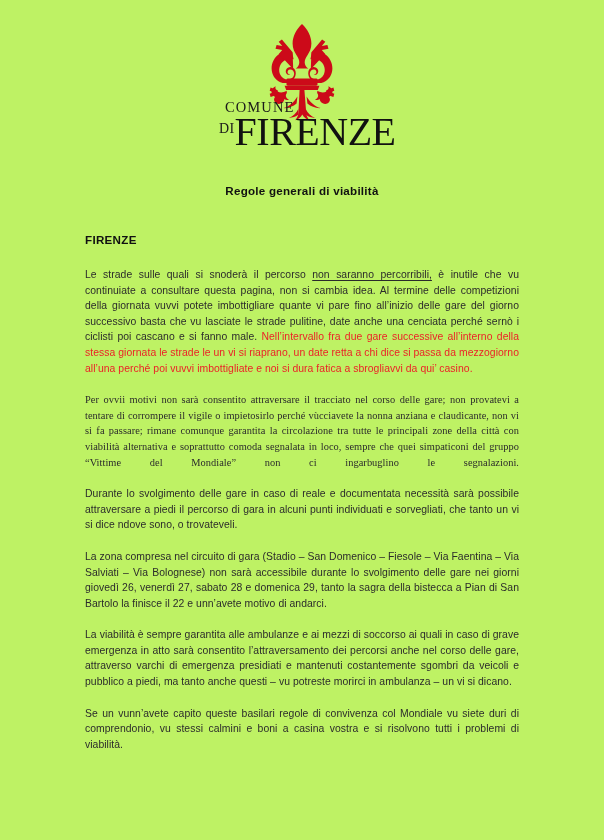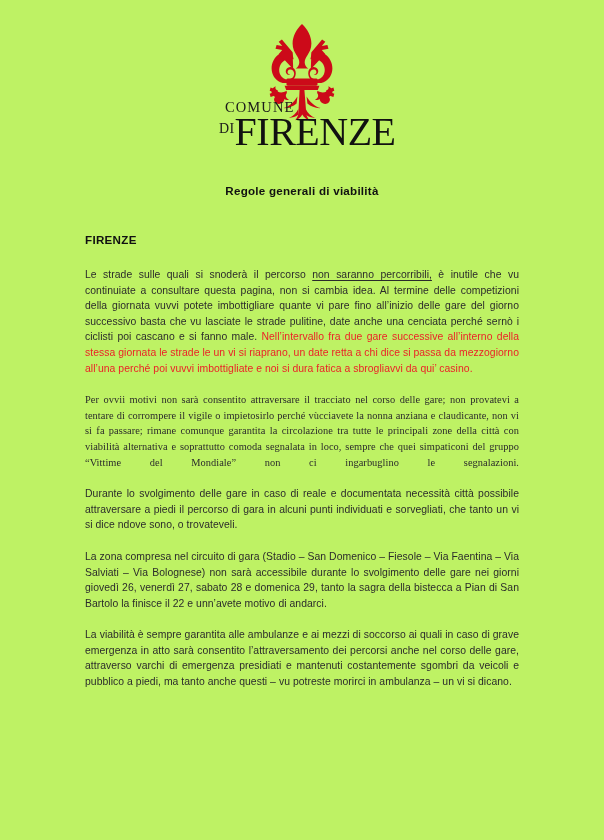--- a/index.html
+++ b/index.html
@@ -184,19 +184,20 @@
     </div>
   </div>
 
   <h1 class="doc-title">Regole generali di  viabilità</h1>
 
   <div class="content">
     <h2 class="section-heading">FIRENZE</h2>
     <div id="paragraphs">
         <p class="para">Le strade sulle quali si snoderà il percorso <span class="u">non saranno percorribili,</span> è inutile che vu continuiate a consultare questa pagina, non si cambia idea. Al termine delle competizioni della giornata vuvvi potete imbottigliare quante vi pare fino all’inizio delle gare del giorno successivo basta che vu lasciate le strade pulitine, date anche una cenciata perché sernò i ciclisti poi cascano e si fanno male. <span class="red">Nell’intervallo fra due gare successive all’interno della stessa giornata le strade le un vi si riaprano, un date retta a chi dice si passa da mezzogiorno all’una perché poi vuvvi imbottigliate e noi si dura fatica a sbrogliavvi da qui’ casino.</span></p>
         <p class="para full-justify">Per ovvii motivi non sarà consentito attraversare il tracciato nel corso delle gare; non provatevi a tentare di corrompere il vigile o impietosirlo perché vùcciavete la nonna anziana e claudicante, non vi si fa passare; rimane comunque garantita la circolazione tra tutte le principali zone della città con viabilità alternativa e soprattutto comoda segnalata in loco, sempre che quei simpaticoni del gruppo “Vittime del Mondiale” non ci ingarbuglino le segnalazioni.</p>
-        <p class="para">Durante lo svolgimento delle gare in caso di reale e documentata necessità città possibile attraversare a piedi il percorso di gara in alcuni punti individuati e sorvegliati, che tanto un vi si dice ndove sono, o trovateveli.</p>
+        <p class="para">Durante lo svolgimento delle gare in caso di reale e documentata necessità sarà possibile attraversare a piedi il percorso di gara in alcuni punti individuati e sorvegliati, che tanto un vi si dice ndove sono, o trovateveli.</p>
         <p class="para">La zona compresa nel circuito di gara (Stadio – San Domenico – Fiesole – Via Faentina – Via Salviati – Via Bolognese) non sarà accessibile durante lo svolgimento delle gare nei giorni giovedì 26, venerdì 27, sabato 28 e domenica 29, tanto la sagra della bistecca a Pian di San Bartolo la finisce il 22 e unn’avete motivo di andarci.</p>
         <p class="para">La viabilità è sempre garantita alle ambulanze e ai mezzi di soccorso ai quali in caso di grave emergenza in atto sarà consentito l’attraversamento dei percorsi anche nel corso delle gare, attraverso varchi di emergenza presidiati e mantenuti costantemente sgombri da veicoli e pubblico a piedi, ma tanto anche questi – vu potreste morirci in ambulanza – un vi si dicano.</p>
+        <p class="para">Se un vunn’avete capito queste basilari regole di convivenza col Mondiale vu siete duri di comprendonio, vu stessi calmini e boni a casina vostra e si risolvono tutti i problemi di viabilità.</p>
       </div>
   </div>
 
 </div>
 
 </body></html>

